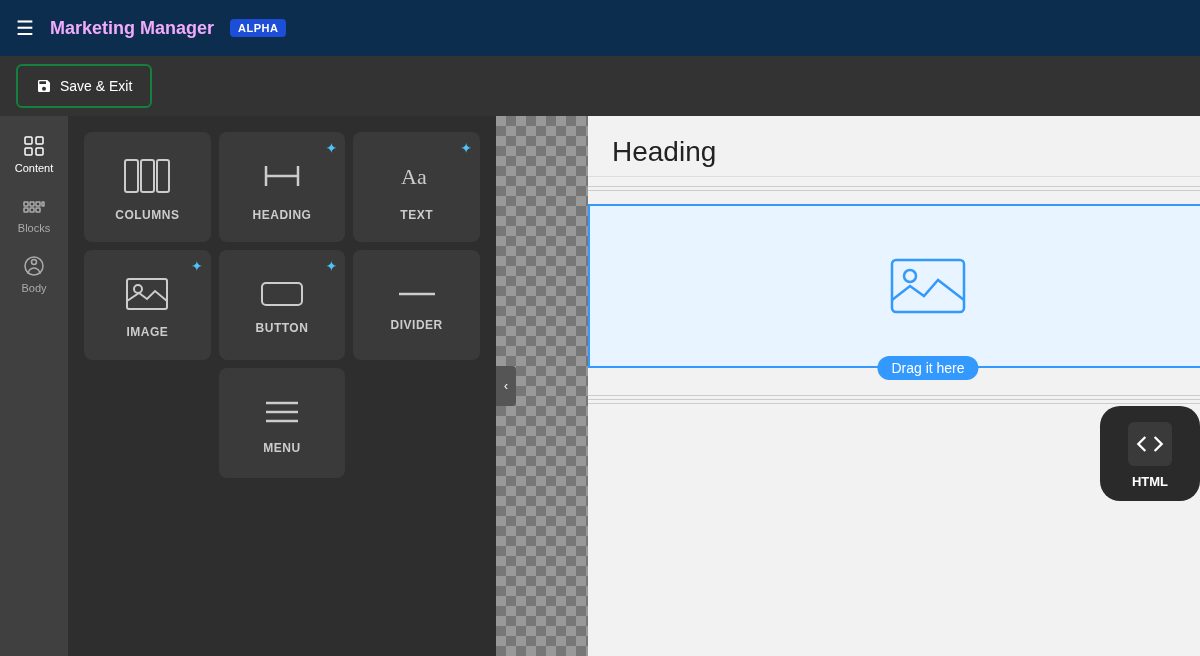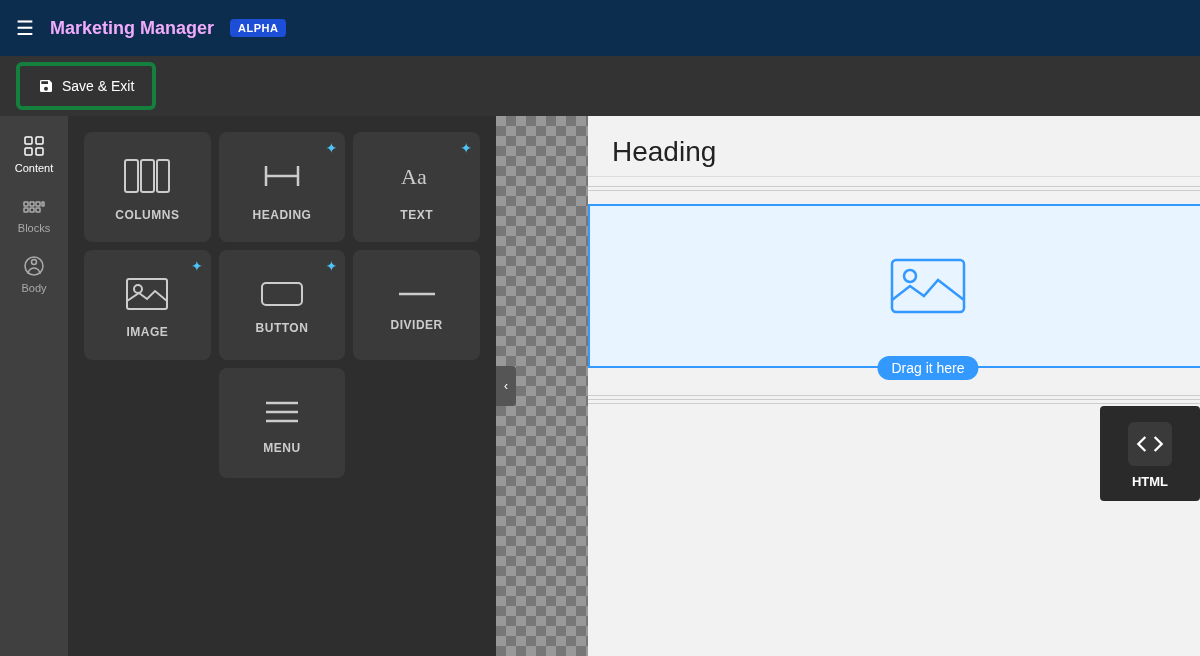--- a/index.html
+++ b/index.html
@@ -37,21 +37,21 @@
     
     .toolbar {
       background: #333333;
       height: 60px;
       display: flex;
       align-items: center;
       padding: 0 16px;
     }
     .save-exit-btn {
       background: transparent;
-      border: 4px solid #15803d;
+      border: 2px solid #15803d;
       color: white;
       padding: 12px 18px;
       border-radius: 6px;
       cursor: pointer;
       font-size: 14px;
       display: flex;
       align-items: center;
       gap: 8px;
     }
 
@@ -214,21 +214,21 @@
       white-space: nowrap;
       z-index: 5;
     }
 
     
     .html-block-card {
       position: absolute;
       right: 0;
       top: 290px;
       background: #2a2a2a;
-      border-radius: 4px;
+      border-radius: 20px;
       display: flex;
       flex-direction: column;
       align-items: center;
       justify-content: center;
       padding: 16px 20px 12px;
       gap: 8px;
       width: 100px;
       z-index: 20;
     }
     .html-block-label {

